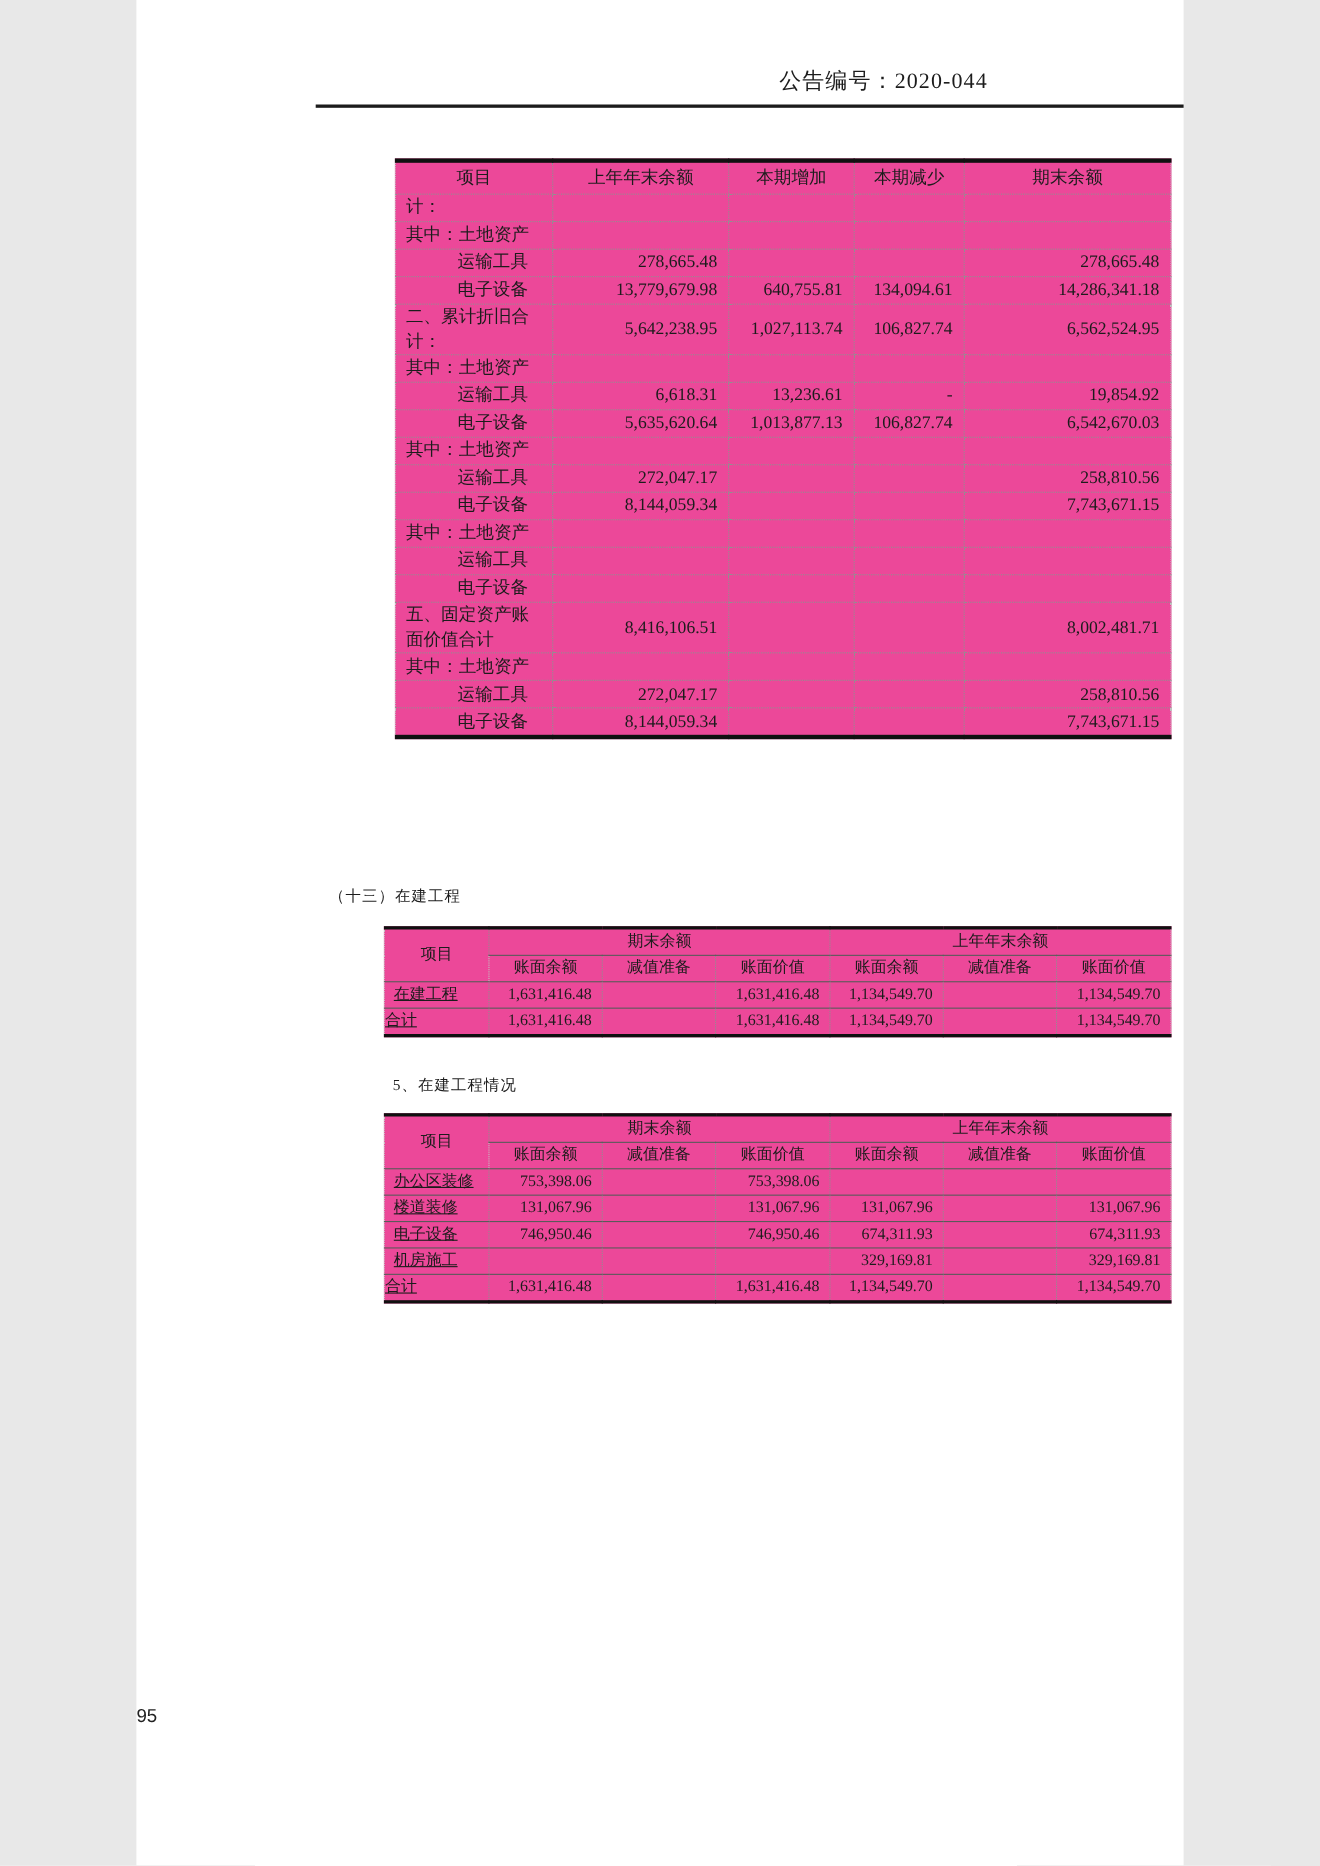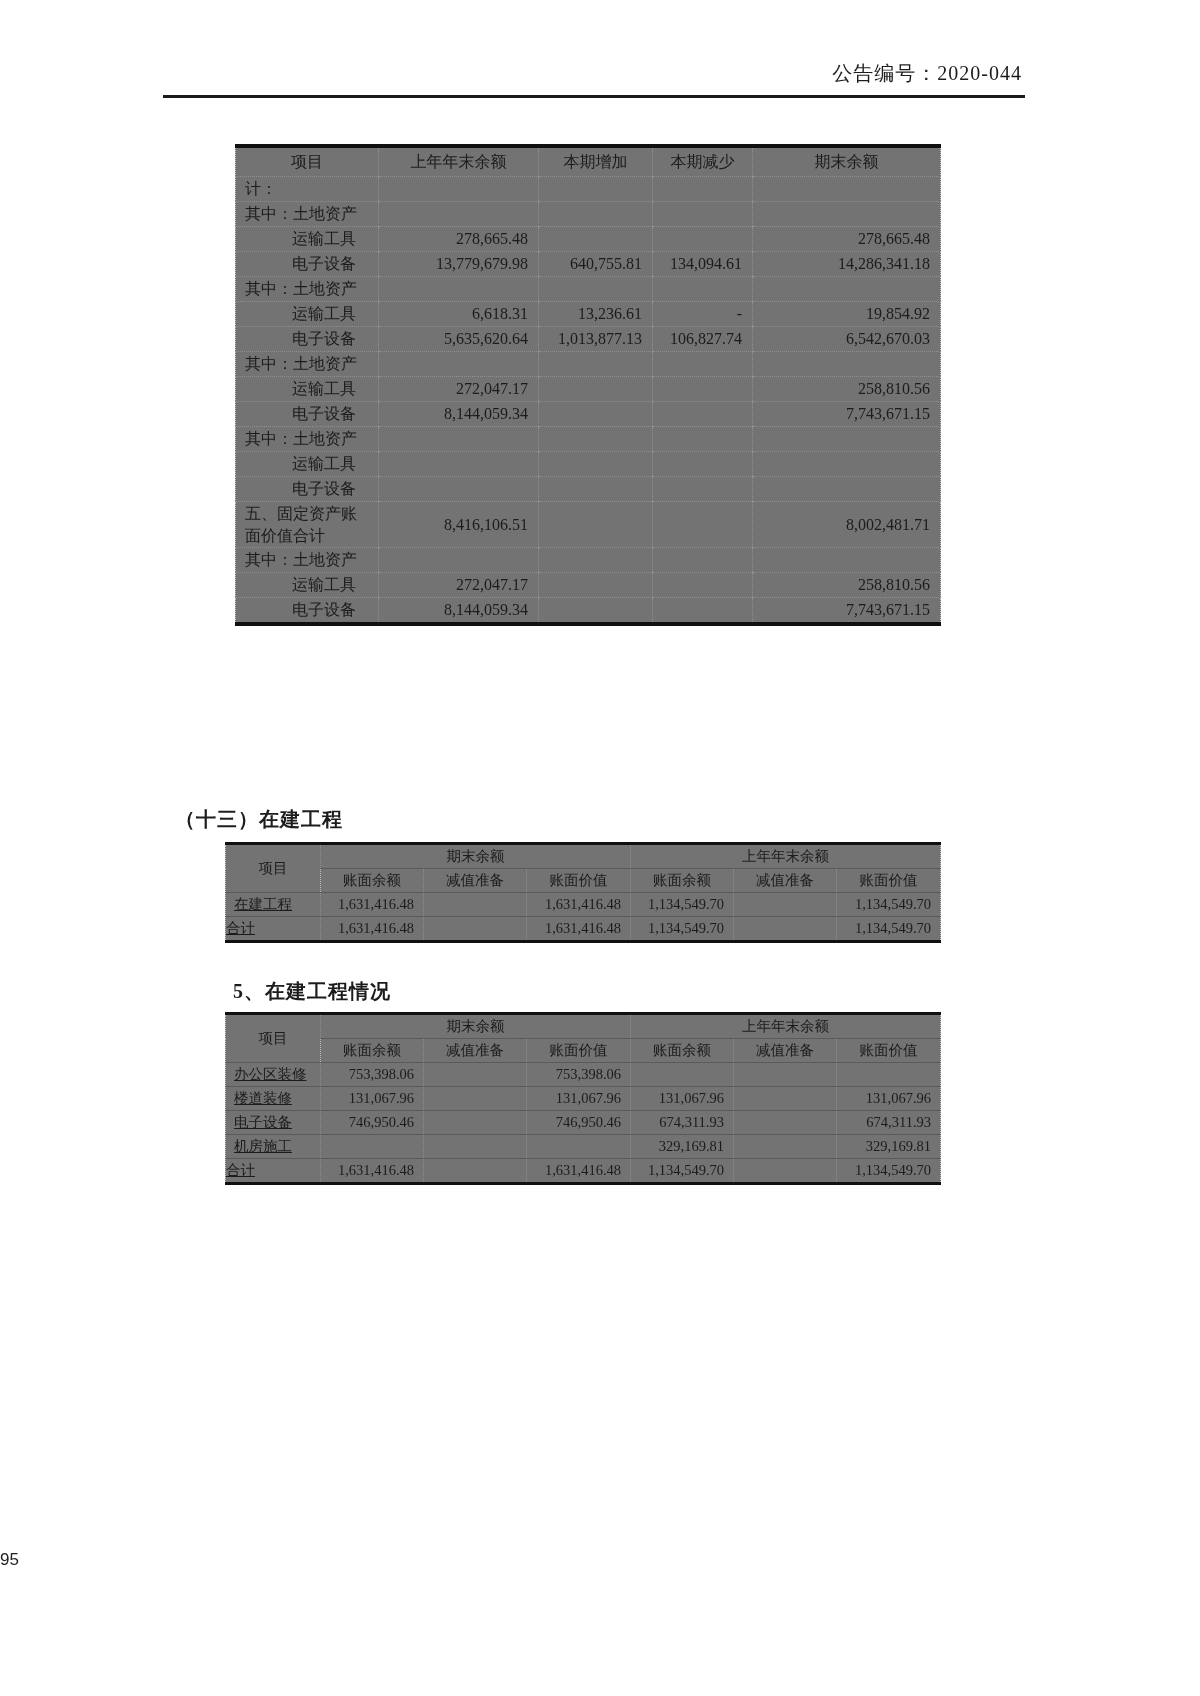--- a/index.html
+++ b/index.html
@@ -1,36 +1,36 @@
 <!DOCTYPE html>
 <html><head>
 <meta charset="utf-8">
 <style>
   html,body { margin:0; padding:0; background:#e8e8e8; }
   .page {
     position:relative;
-    width:1200px; height:1696px;
+    width:952px; height:1696px;
     margin:0 auto;
     background:#ffffff;
     font-family:"Liberation Serif","DejaVu Serif",serif;
     color:#1c1c1c;
     overflow:hidden;
   }
   .doc-number {
     position:absolute; top:60px; right:178px;
     font-size:20px; letter-spacing:1px; white-space:nowrap;
   }
   .header-rule {
     position:absolute; top:95px; left:163px; width:862px; height:3px;
     background:#1b1b1b;
   }
 
   table.t {
     position:absolute; border-collapse:collapse; table-layout:fixed;
-    background:#737373;
+    background:#ec4899;
   }
   table.t th { font-weight:normal; text-align:center; }
 
   
   .t1 {
     left:235px; top:144px; width:705px;
     font-size:16px;
     border-top:4px solid #101010; border-bottom:4px solid #101010;
   }
   .t1 th, .t1 td {
@@ -67,21 +67,21 @@
   .t2 th:last-child, .t2 td:last-child,
   .t3 th:last-child, .t3 td:last-child { border-right:1px dotted #c0c0c0; }
   .t2 tr:last-child td, .t3 tr:last-child td { border-bottom:none; }
   .t2 .lbl, .t3 .lbl { text-align:left; padding-left:8px;text-decoration:underline; }
   .t2 .lbl.ctr, .t3 .lbl.ctr { padding-left:0; }
   .t2 .num, .t3 .num { text-align:right; padding-right:9px; }
   .t2 .proj, .t3 .proj { vertical-align:middle; }
 
   .sec-title {
     position:absolute; left:175px;
-    font-size:20px; font-weight:bold; letter-spacing:1px; white-space:nowrap;
+    font-size:14px; font-weight:normal; letter-spacing:1px; white-space:nowrap;
   }
   .s13 { top:806px; }
   .s1  { top:978px; left:233px; }
 
   .page-number {
     position:absolute; top:1550px; left:0; width:100%;
     font-family:"Liberation Sans","DejaVu Sans",sans-serif;
     font-size:17px; color:#222;
   }
 </style>
@@ -133,20 +133,27 @@
           <td class="num">278,665.48</td>
         </tr>
         <tr>
           <td class="lbl sub">电子设备</td>
           <td class="num">13,779,679.98</td>
           <td class="num">640,755.81</td>
           <td class="num">134,094.61</td>
           <td class="num">14,286,341.18</td>
         </tr>
         <tr>
+          <td class="lbl">二、累计折旧合计：</td>
+          <td class="num">5,642,238.95</td>
+          <td class="num">1,027,113.74</td>
+          <td class="num">106,827.74</td>
+          <td class="num">6,562,524.95</td>
+        </tr>
+        <tr>
           <td class="lbl">其中：土地资产</td>
           <td class="num"></td>
           <td class="num"></td>
           <td class="num"></td>
           <td class="num"></td>
         </tr>
         <tr>
           <td class="lbl sub">运输工具</td>
           <td class="num">6,618.31</td>
           <td class="num">13,236.61</td>

